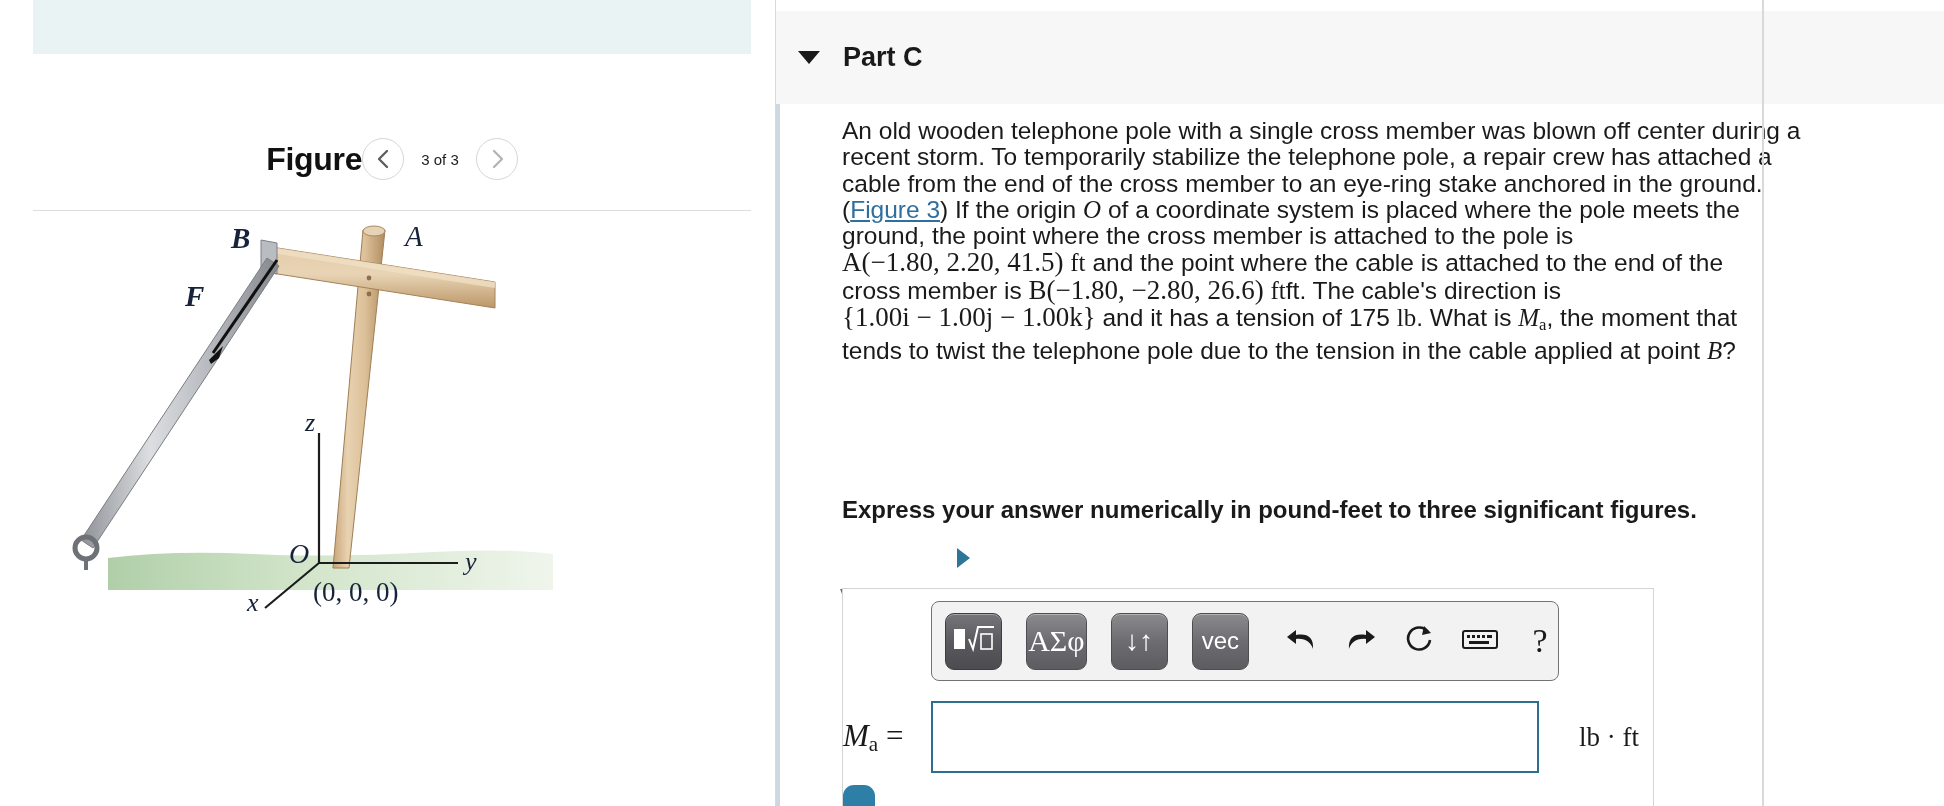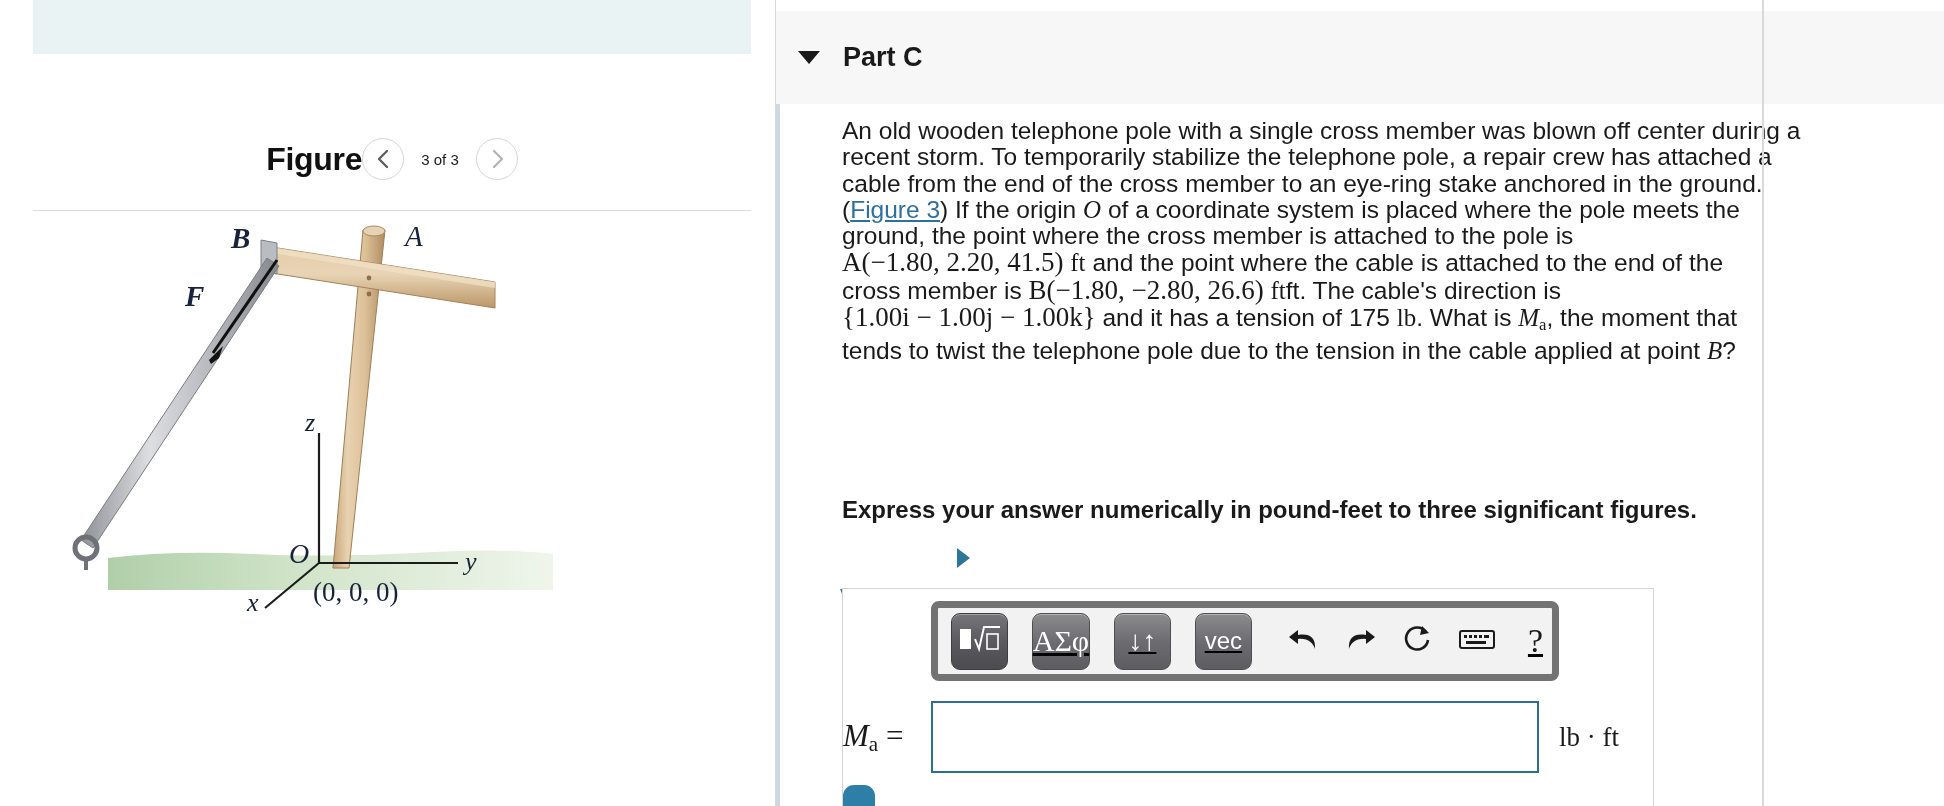--- a/index.html
+++ b/index.html
@@ -129,24 +129,24 @@
   .answer-card {
     position: absolute; left: 66px; top: 588px;
     width: 812px; height: 218px;
     border: 1px solid #d4d4d4; border-bottom: none;
     background: #fff;
   }
   .mathbar {
     position: absolute; left: 88px; top: 12px;
     width: 628px; height: 80px;
     background: #f2f2f2;
-    border: 7px solid #737373;
+    border: 1px solid #737373;
     border-radius: 8px;
     display: flex; align-items: center;
-    padding-left: 13px; gap: 24px; text-decoration: underline;
+    padding-left: 13px; gap: 24px;
   }
   .mbtn {
     height: 57px; min-width: 57px;
     border-radius: 9px;
     background: linear-gradient(180deg, #8b8b8e 0%, #6c6c70 52%, #5d5d61 100%);
     border: 1px solid #4e4e52;
     box-shadow: inset 0 1px 0 rgba(255,255,255,.35);
     display: flex; align-items: center; justify-content: center;
     color: #fff; cursor: pointer;
     padding: 0 10px;
@@ -182,21 +182,21 @@
     border: 2px solid #2d6f8e;
     background: #fff;
     font-size: 24px;
     padding: 0 12px;
     outline: none;
     font-family: "Liberation Sans", sans-serif;
   }
   .ans-units {
     font-family: "Liberation Serif", serif;
     font-size: 27px; color: #1a1a1a;
-    margin-left: 20px; white-space: nowrap;
+    margin-left: 40px; white-space: nowrap;
   }
   .submit-peek {
     position: absolute; left: 0; top: 196px;
     width: 32px; height: 22px;
     background: #2d7fa8; border-radius: 11px 11px 0 0;
   }
   .right-edge {
     position: absolute; right: 0; top: 0;
     width: 2px; height: 806px; background: #d9d9d9;
   }

